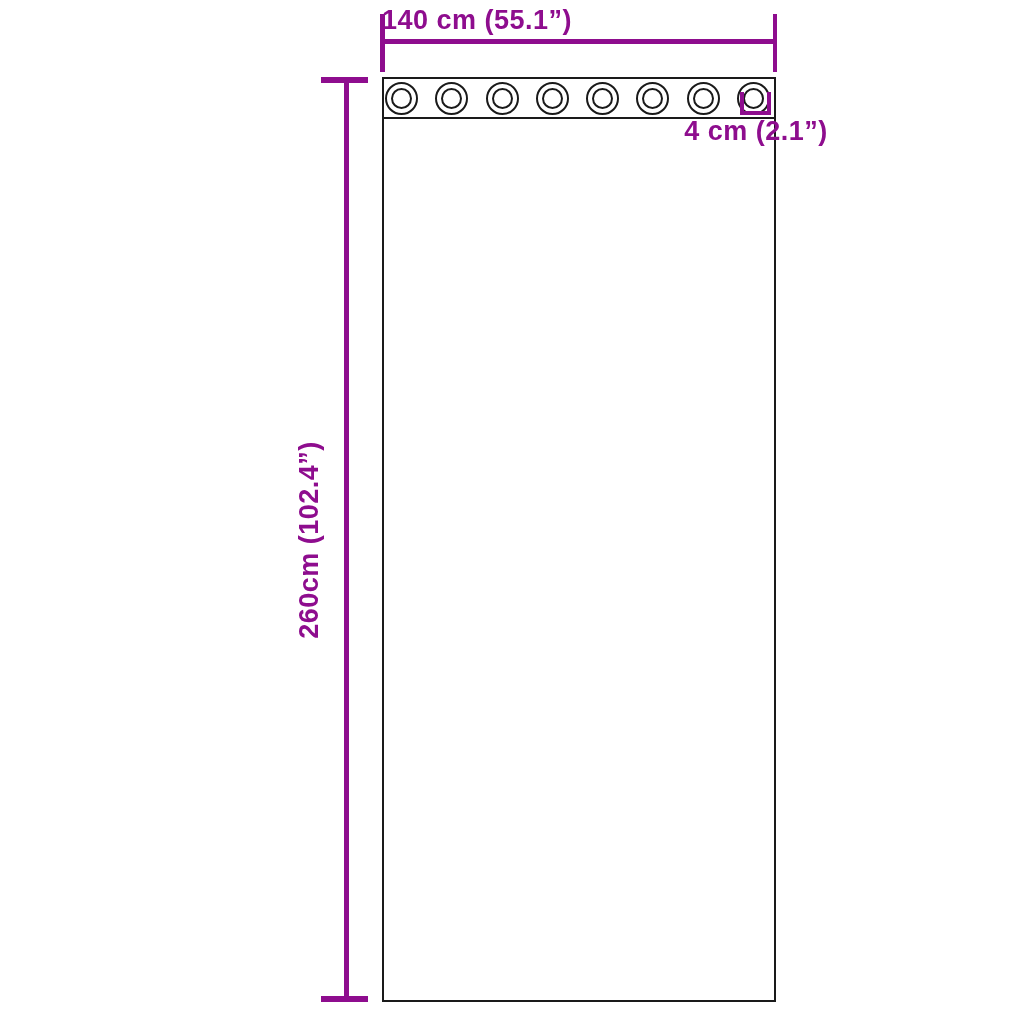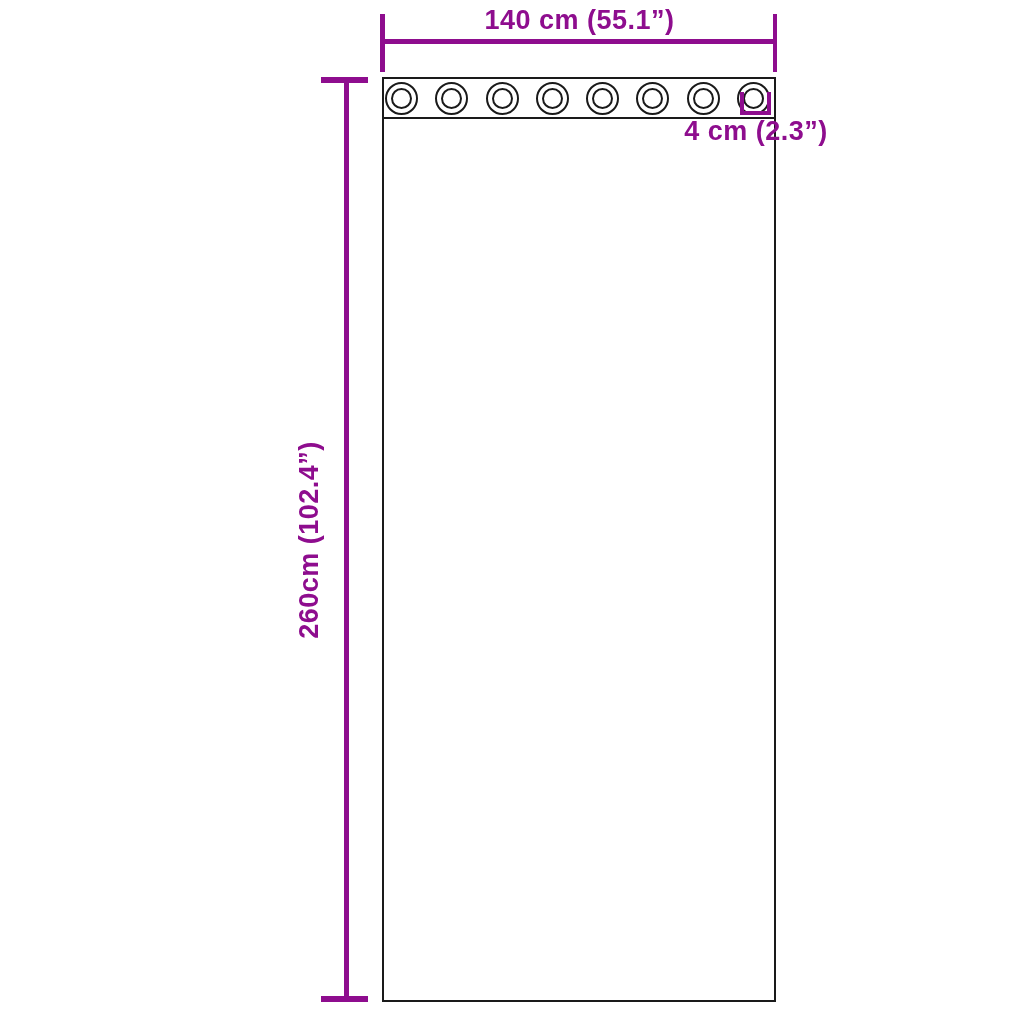--- a/index.html
+++ b/index.html
@@ -60,21 +60,21 @@
     font-weight: bold;
     font-size: 27px;
     letter-spacing: 0.5px;
     white-space: nowrap;
   }
 
   
   .w-line { left: 382px; top: 39px; width: 395px; height: 4.5px; }
   .w-tick-left  { left: 380px; top: 14px; width: 4.5px; height: 58px; }
   .w-tick-right { left: 772.5px; top: 14px; width: 4.5px; height: 58px; }
-  .w-label { left: 382px; top: 5px; width: 395px; text-align: center; }
+  .w-label { left: 382px; top: 5px; width: 395px; }
 
   
   .h-line { left: 344px; top: 77px; width: 5px; height: 925px; }
   .h-cap-top    { left: 321px; top: 77px;  width: 47px; height: 5.5px; }
   .h-cap-bottom { left: 321px; top: 996px; width: 47px; height: 6px; }
   .h-label {
     left: 309px; top: 540px;
     transform: translate(-50%, -50%) rotate(-90deg);
   }
 
@@ -124,15 +124,15 @@
         </div>
         <div class="grommet">
           <div class="grommet-inner"></div>
         </div>
       </div>
   </div>
 
   <div class="abs dim g-tick-left"></div>
   <div class="abs dim g-tick-right"></div>
   <div class="abs dim g-bar"></div>
-  <div class="abs dim-label g-label">4 cm (2.3”)</div>
+  <div class="abs dim-label g-label">4 cm (2.1”)</div>
 
 </div>
 
 </body></html>

